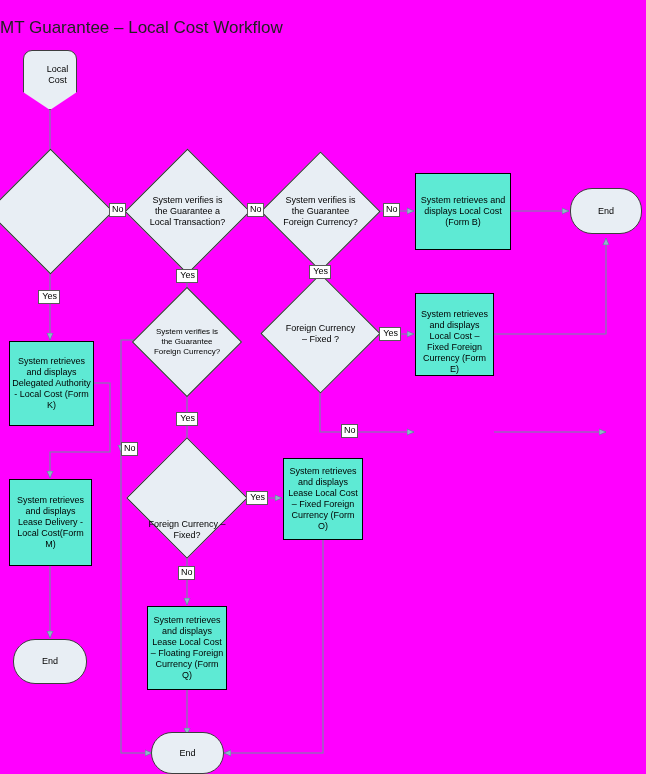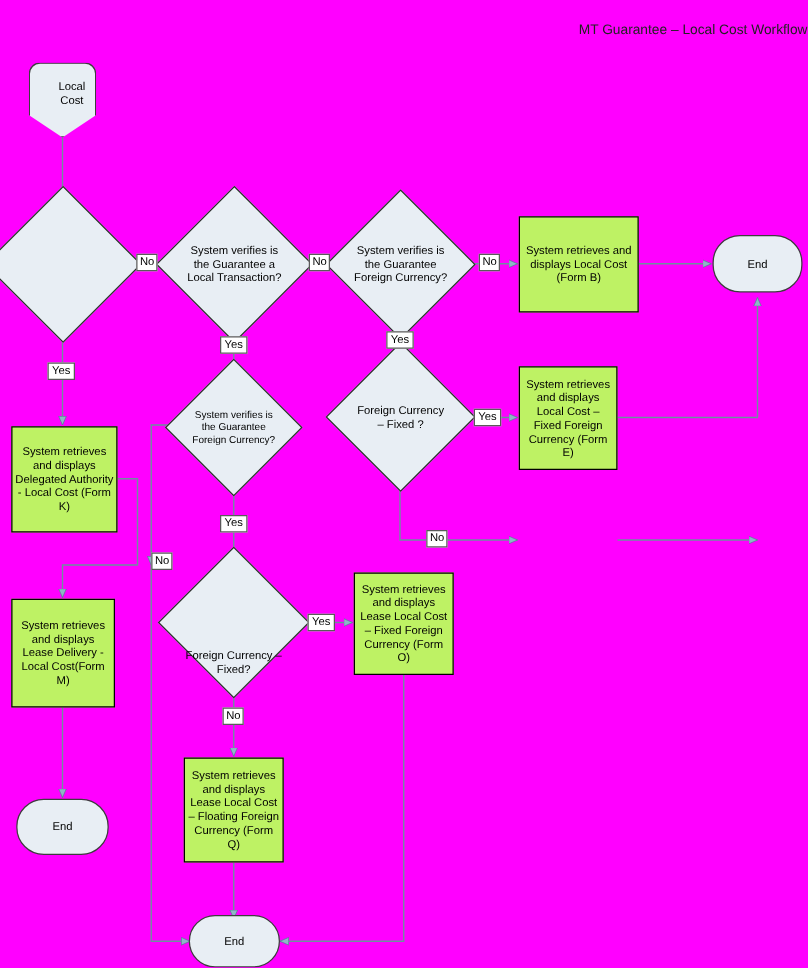--- a/index.html
+++ b/index.html
@@ -9,41 +9,41 @@
     font-family:"Liberation Sans", sans-serif;
     position:relative;
     overflow:hidden;
   }
   #canvas{position:absolute;left:0;top:0;width:646px;height:774px;}
   svg.edges{position:absolute;left:0;top:0;width:646px;height:774px;pointer-events:none;}
 
   .title{
     position:absolute;
     left:0;top:18px;width:646px;
-    text-align:right;
-    font-size:11px;
+    text-align:left;
+    font-size:17px;
     color:#222222;
     letter-spacing:0px;
   }
 
   
   .node{
     position:absolute;
     box-sizing:border-box;
     display:flex;align-items:center;justify-content:center;
     text-align:center;
     color:#000000;
     font-size:9px;
     line-height:11px;
   }
   .node .txt{padding:0 2px;}
 
   
   .proc{
-    background:#bef264;
+    background:#5eead4;
     border:1.5px solid #000000;
   }
 
   
   .term{
     background:#e8eef4;
     border:1.5px solid #3d3d3d;
     border-radius:22px;
   }
 
@@ -76,21 +76,21 @@
   
   .elabel{
     position:absolute;
     background:#ffffff;
     border:1px solid #5a5a5a;
     font-size:9px;
     line-height:10px;
     color:#000;
     padding:0px 2px;
     box-sizing:border-box;
-    text-align:center;
+    text-align:right;
   }
 </style>
 </head>
 <body>
 
 <div id="canvas">
 
   <div class="title">MT Guarantee – Local Cost Workflow</div>
 
   <svg class="edges" viewBox="0 0 646 774">
@@ -175,21 +175,21 @@
 
   <div class="node dec" style="left:144px;top:455px;width:86px;height:86px;align-items:flex-end;">
     <span class="dshape"></span>
     <span class="txt" style="width:84px;">Foreign Currency – Fixed?</span>
   </div>
 
   <div class="node proc" style="left:415px;top:173px;width:96px;height:77px;">
     <span class="txt">System retrieves and displays Local Cost (Form B)</span>
   </div>
 
-  <div class="node proc" style="left:415px;top:293px;width:79px;height:83px;">
+  <div class="node proc" style="left:415px;top:293px;width:79px;height:83px;align-items:flex-end;">
     <span class="txt">System retrieves and displays Local Cost – Fixed Foreign Currency (Form E)</span>
   </div>
 
 
   <div class="node proc" style="left:9px;top:341px;width:85px;height:85px;">
     <span class="txt">System retrieves and displays Delegated Authority - Local Cost (Form K)</span>
   </div>
 
   <div class="node proc" style="left:9px;top:479px;width:83px;height:87px;">
     <span class="txt">System retrieves and displays Lease Delivery - Local Cost(Form M)</span>

